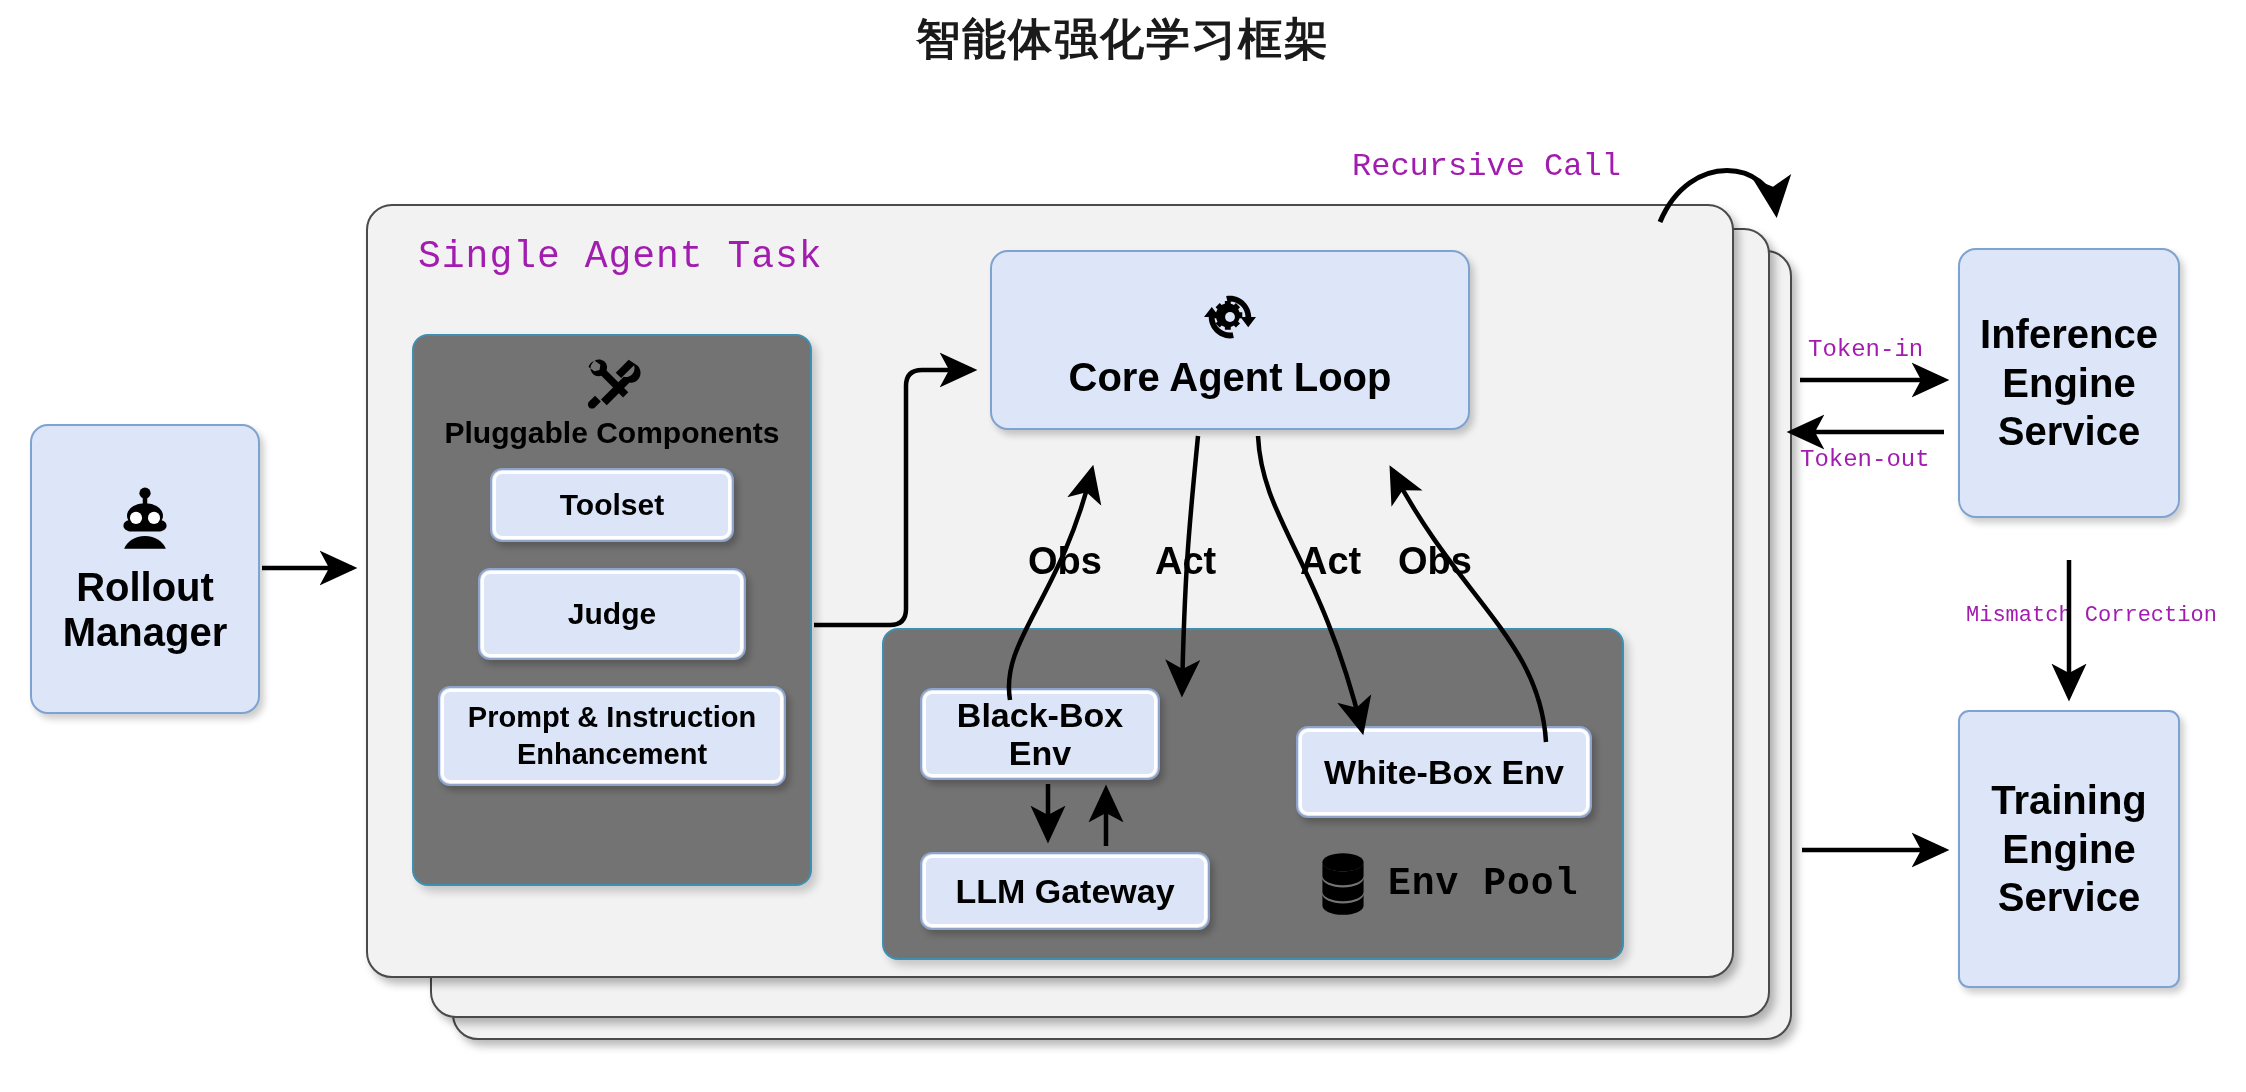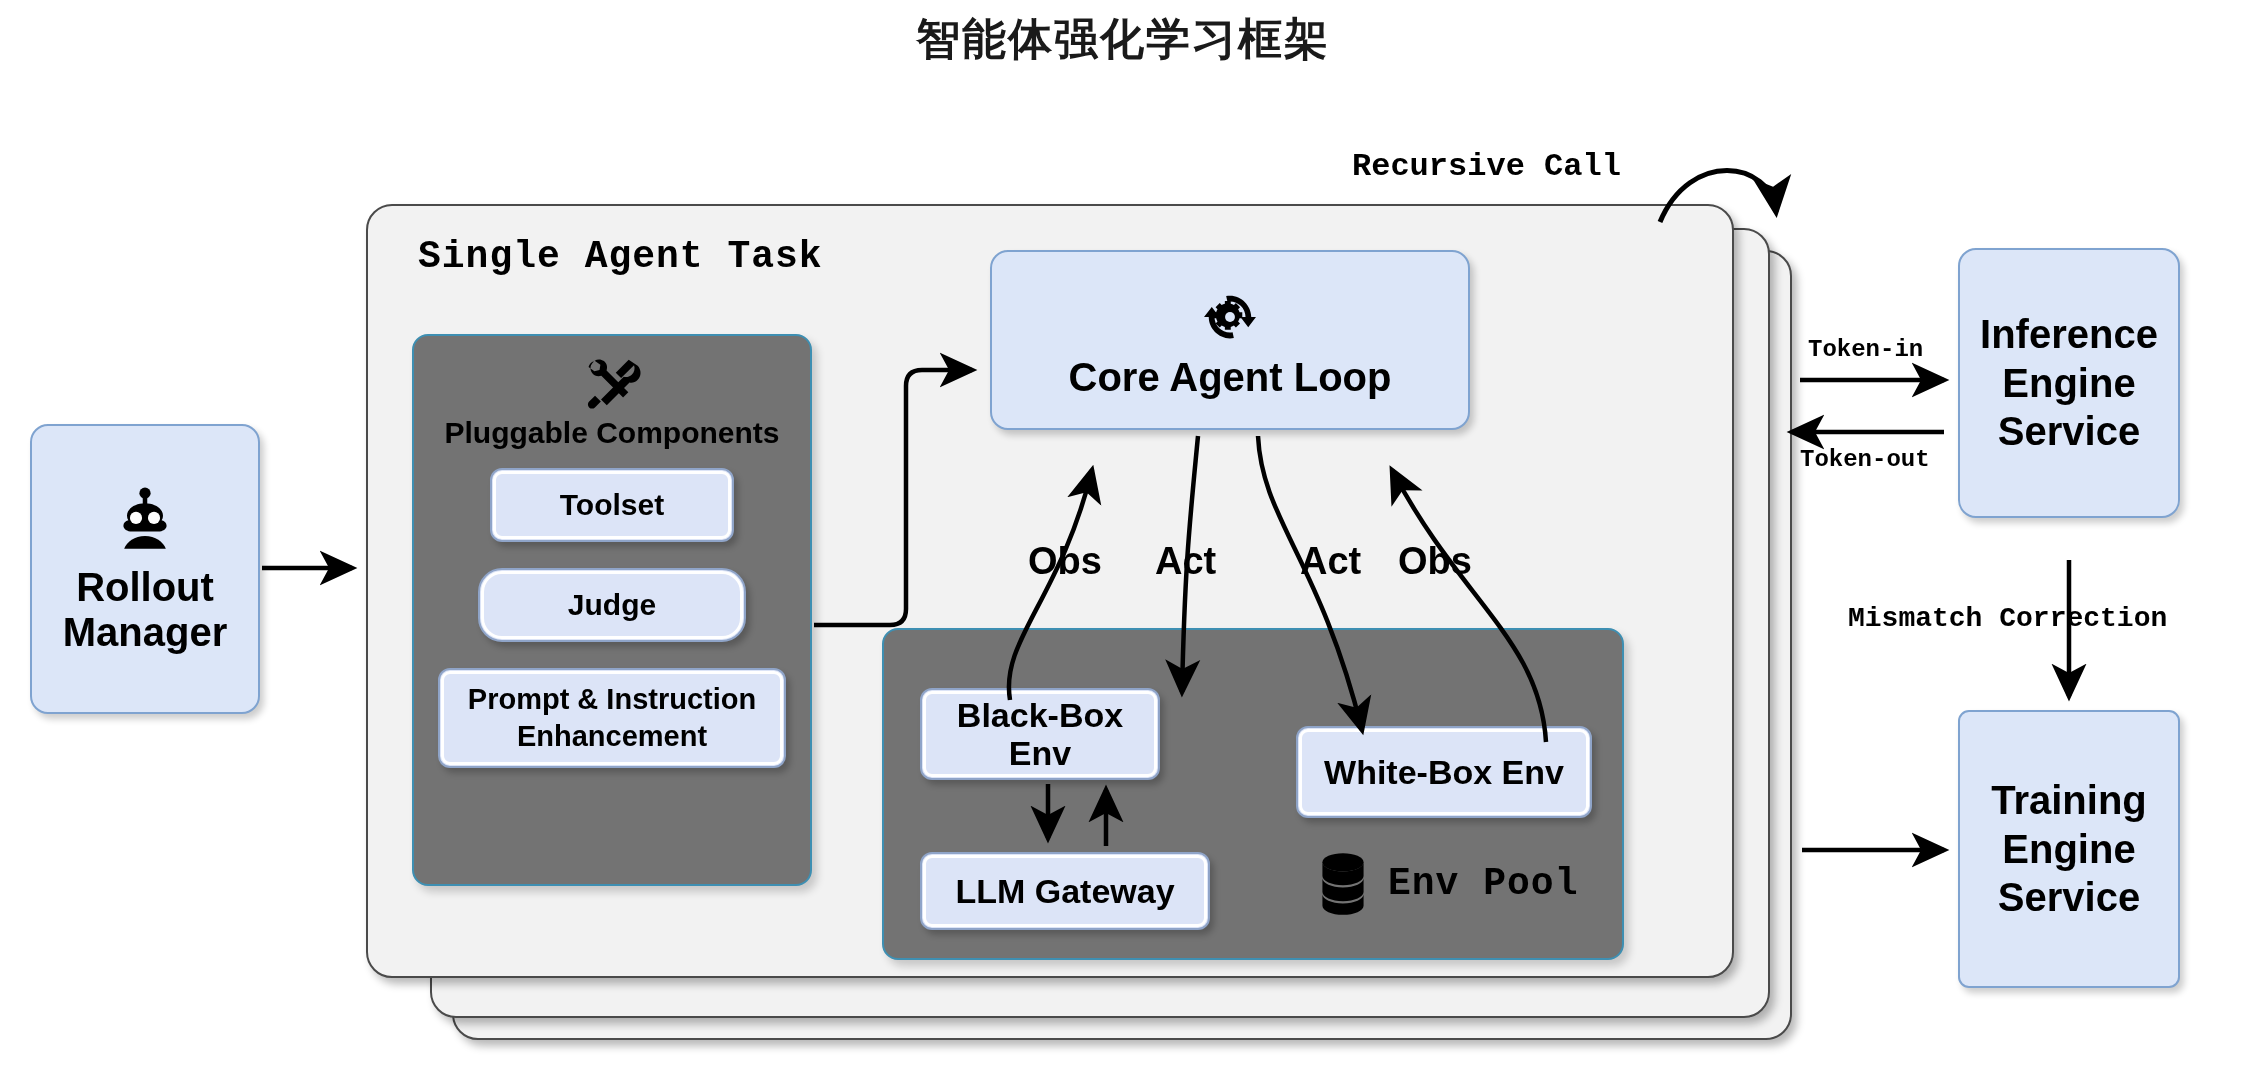--- a/index.html
+++ b/index.html
@@ -54,22 +54,22 @@
     position: absolute;
     background: #F2F2F2;
     border: 2.5px solid #4a4a4a;
     border-radius: 26px;
     box-shadow: 5px 6px 9px rgba(0,0,0,0.28);
   }
 
   .label-mono {
     position: absolute;
     font-family: "Liberation Mono", monospace;
-    font-weight: 700;
-    color: #000000;
+    font-weight: 400;
+    color: #a21caf;
     white-space: nowrap;
   }
   .label-sans {
     position: absolute;
     font-family: "Liberation Sans", sans-serif;
     font-weight: 700;
     color: #000;
     white-space: nowrap;
   }
 
@@ -118,21 +118,21 @@
           <path d="M13.9 46.6 7.6 52.9c-1.7 1.7-1.7 4.5 0 6.2s4.5 1.7 6.2 0l6.3-6.3z"></path>
         </g>
       </svg>
     </span>
     <span style="font-size:30px; margin-bottom:18px;">Pluggable Components</span>
 
     <div class="node node-inner" style="position:static; width:244px; height:74px; margin-bottom:26px;">
       <span style="font-size:30px;">Toolset</span>
     </div>
 
-    <div class="node node-inner" style="position:static; width:268px; height:74px; margin-bottom:26px;border-radius:24px;">
+    <div class="node node-inner" style="position:static; width:268px; height:92px; margin-bottom:26px;">
       <span style="font-size:30px;">Judge</span>
     </div>
 
     <div class="node node-inner" style="position:static; width:348px; height:100px;">
       <span style="font-size:29px; white-space:pre-line; line-height:1.25;">Prompt &amp; Instruction
 Enhancement</span>
     </div>
   </div>
 
   <div class="node node-blue" style="left:990px; top:250px; width:480px; height:180px; border-radius:18px;">
@@ -186,21 +186,21 @@
 
   <div class="node node-blue" style="left:1958px; top:710px; width:222px; height:278px; border-radius:11px;">
     <span style="font-size:40px; white-space:pre-line; line-height:1.22;">Training
 Engine
 Service</span>
   </div>
 
   <div class="label-mono" style="left:1352px; top:148px; font-size:32px;">Recursive Call</div>
   <div class="label-mono" style="left:1808px; top:336px; font-size:24px;">Token-in</div>
   <div class="label-mono" style="left:1800px; top:446px; font-size:24px;">Token-out</div>
-  <div class="label-mono" style="left:1848px; top:603px; font-size:28px;">Mismatch Correction</div>
+  <div class="label-mono" style="left:1966px; top:603px; font-size:22px;">Mismatch Correction</div>
 
   <div class="label-sans" style="left:1028px; top:540px; font-size:38px;">Obs</div>
   <div class="label-sans" style="left:1155px; top:540px; font-size:38px;">Act</div>
   <div class="label-sans" style="left:1300px; top:540px; font-size:38px;">Act</div>
   <div class="label-sans" style="left:1398px; top:540px; font-size:38px;">Obs</div>
 
   <svg class="overlay">
     <defs>
       <marker id="ah" markerWidth="9" markerHeight="9" refX="7.2" refY="4.5" orient="auto" markerUnits="strokeWidth">
         <path d="M0,0.6 L8.4,4.5 L0,8.4 L2.1,4.5 Z" fill="#000"></path>

